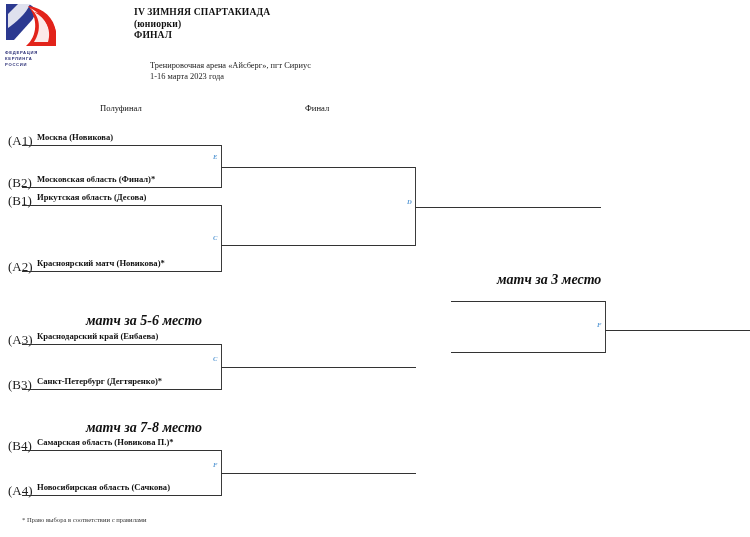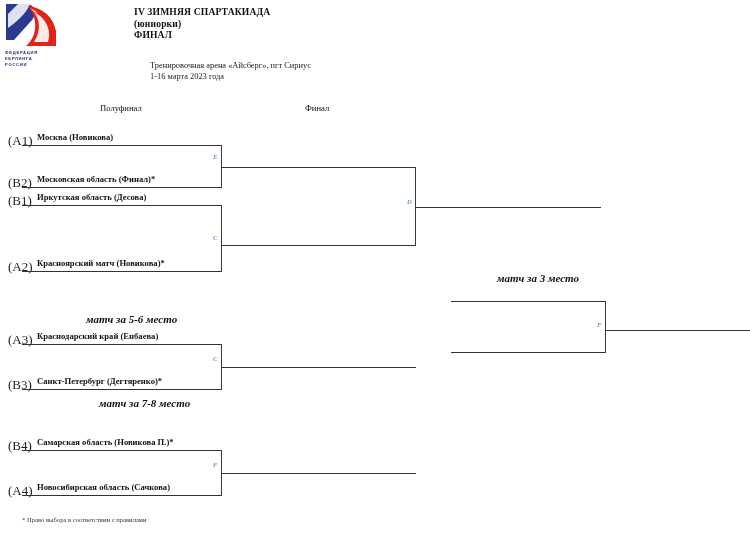--- a/index.html
+++ b/index.html
@@ -83,26 +83,26 @@
     white-space: nowrap;
   }
   .round-semifinal { left: 100px; top: 103px; }
   .round-final { left: 305px; top: 103px; }
 
   
   .match-caption {
     position: absolute;
     font-weight: bold;
     font-style: italic;
-    font-size: 11px;
+    font-size: 14px;
     color: #111111;
     white-space: nowrap;
   }
   .cap-56 { left: 86px; top: 313px; }
-  .cap-78 { left: 86px; top: 397px; margin-left: 13px; }
+  .cap-78 { left: 86px; top: 420px; }
   .cap-3  { left: 497px; top: 272px; }
 
   
   .team-row {
     position: absolute;
     height: 13px;
     white-space: nowrap;
     font-size: 8.4px;
   }
   .seed {

